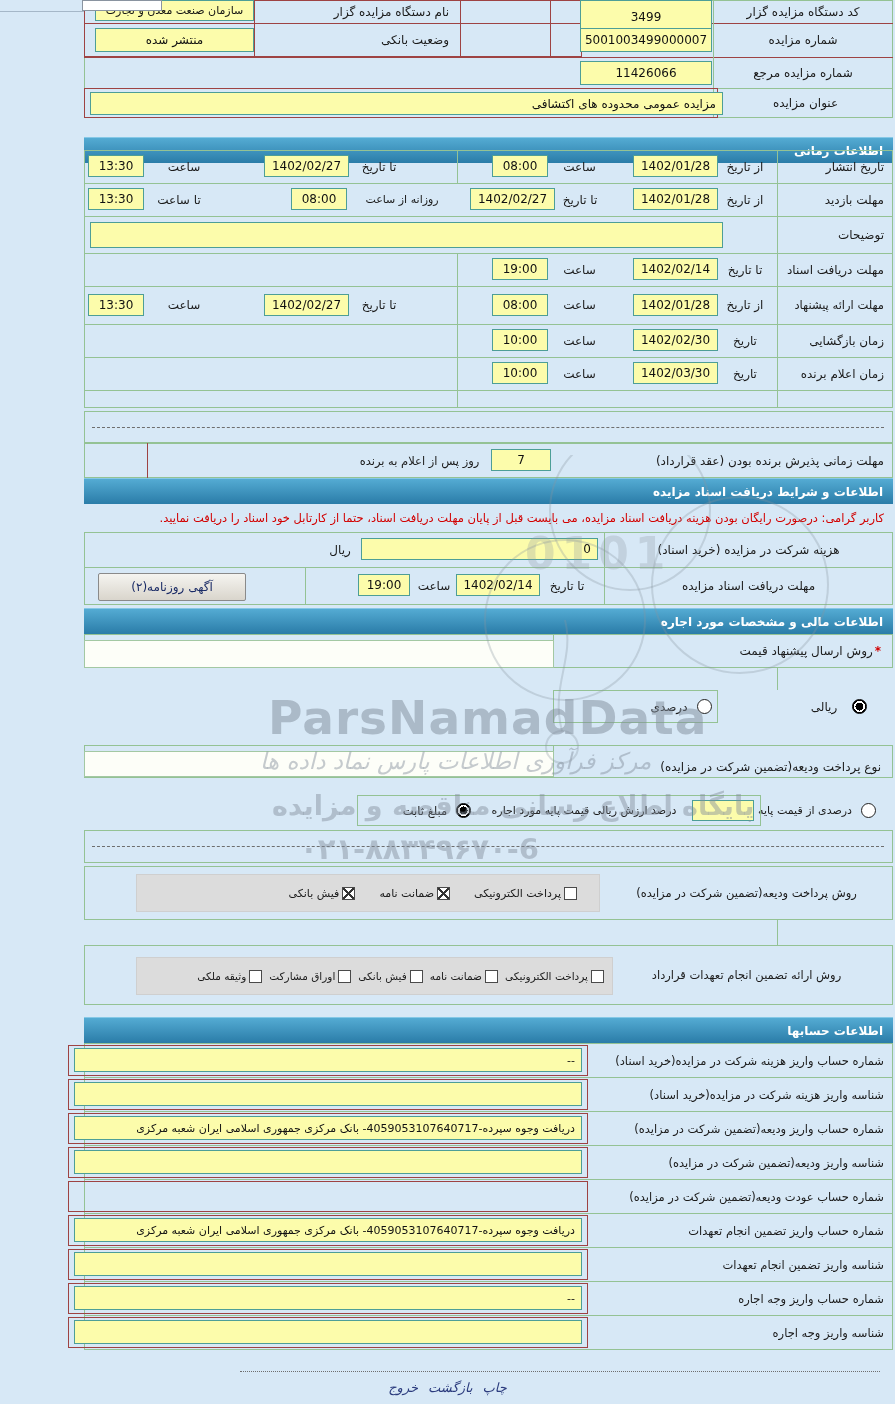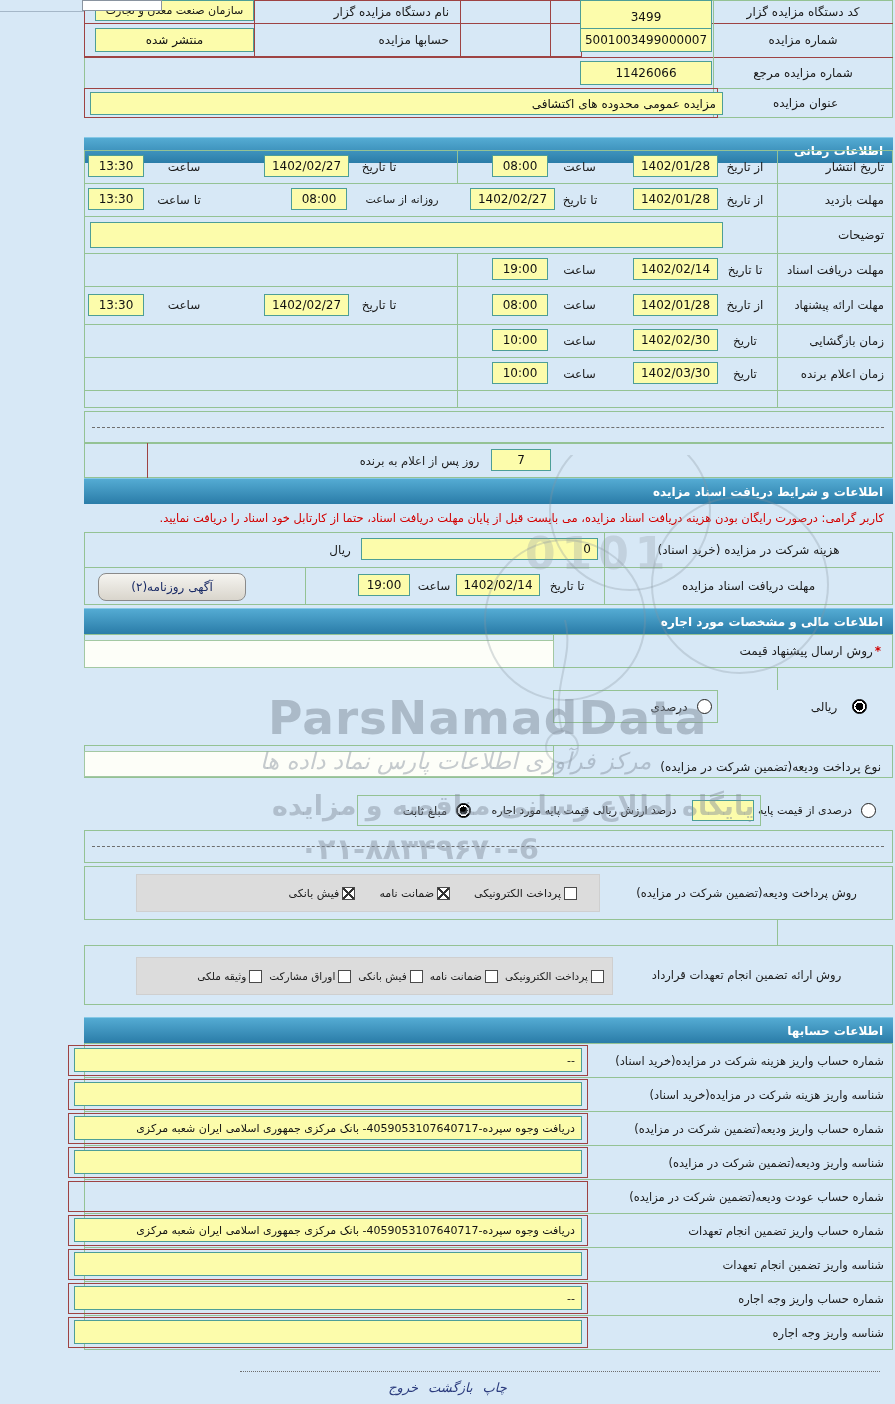--- a/index.html
+++ b/index.html
@@ -26,21 +26,21 @@
   .dash{position:absolute;height:0;border-top:1px dashed #6e6e6e}
   .radio{position:absolute;width:15px;height:15px;border:1px solid #222;border-radius:50%;
          background:#fff;box-sizing:border-box}
   .radio.sel{background:radial-gradient(circle,#000 0 4px,#fff 4px 5.5px,#000 5.5px);border:1px solid #000}
   .cb{width:13px;height:13px;border:1px solid #4a4a4a;background:#fff;box-sizing:border-box;flex:0 0 auto}
   .cb.checked{background-image:linear-gradient(45deg,transparent 44%,#333 44%,#333 56%,transparent 56%),
               linear-gradient(-45deg,transparent 44%,#333 44%,#333 56%,transparent 56%)}
   .graybox{position:absolute;background:#dcdcdc;border:1px solid #cfcfcf;display:flex;align-items:center;
            justify-content:flex-start;direction:rtl;box-sizing:border-box}
   .cbpair{display:flex;align-items:center;gap:3px;white-space:nowrap}
-  .btn{position:absolute;background:linear-gradient(#f5f4f0,#d9d5cc);border:1px solid #8a8a8a;border-radius:8px;
+  .btn{position:absolute;background:linear-gradient(#f5f4f0,#d9d5cc);border:1px solid #8a8a8a;border-radius:2px;
        display:flex;align-items:center;justify-content:center;font-size:12px;color:#1a2b66;cursor:pointer;box-sizing:border-box}
   .notice{color:#d20000;font-size:11.5px}
   .star{color:#d20000;font-weight:bold;margin-left:2px}
   .flink{color:#2c3c7e;font-style:italic;font-family:"DejaVu Serif",serif;font-size:13px;margin:0 5px;cursor:pointer;white-space:nowrap}
   #wm{position:absolute;inset:0;pointer-events:none;z-index:40}
   .wmtxt{position:absolute;color:rgba(128,140,153,0.5);white-space:nowrap}
 </style>
 </head>
 <body>
 
@@ -60,21 +60,21 @@
   <div class="vline m" style="left:550px;top:0;height:57px"></div>
   <div class="mbox" style="left:84px;top:88px;width:634px;height:30px"></div>
 
   <div class="lbl" style="left:713px;top:0;width:180px;height:23px">کد دستگاه مزایده گزار</div>
   <div class="fld" style="left:580px;top:0;width:132px;height:34px">3499</div>
   <div class="lbl s" style="left:258px;top:0;width:200px;height:23px">نام دستگاه مزایده گزار</div>
   <div class="fld" style="left:95px;top:0;width:159px;height:21px;font-size:11px">سازمان صنعت معدن و تجارت</div>
 
   <div class="lbl" style="left:713px;top:23px;width:180px;height:34px">شماره مزایده</div>
   <div class="fld" style="left:580px;top:28px;width:132px;height:24px">5001003499000007</div>
-  <div class="lbl s" style="left:258px;top:23px;width:200px;height:34px">حسابها مزایده</div>
+  <div class="lbl s" style="left:258px;top:23px;width:200px;height:34px">وضعیت بانکی</div>
   <div class="fld" style="left:95px;top:28px;width:159px;height:24px">منتشر شده</div>
 
   <div class="lbl" style="left:713px;top:57px;width:180px;height:31px">شماره مزایده مرجع</div>
   <div class="fld" style="left:580px;top:61px;width:132px;height:24px">11426066</div>
 
   <div class="lbl" style="left:718px;top:88px;width:175px;height:30px">عنوان مزایده</div>
   <div class="fld s" style="left:90px;top:92px;width:633px;height:23px">مزایده عمومی محدوده های اکتشافی</div>
 
   <div class="bar" style="top:137px">اطلاعات زمانی</div>
 
@@ -139,20 +139,21 @@
   <div class="lbl" style="left:713px;top:357px;width:64px;height:33px">تاریخ</div>
   <div class="fld" style="left:633px;top:362px;width:85px;height:22px">1402/03/30</div>
   <div class="lbl" style="left:552px;top:357px;width:55px;height:33px">ساعت</div>
   <div class="fld" style="left:492px;top:362px;width:56px;height:22px">10:00</div>
 
   <div class="box" style="left:84px;top:411px;width:809px;height:32px"></div>
   <div class="dash" style="left:92px;top:427px;width:792px"></div>
 
   <div class="box" style="left:84px;top:443px;width:809px;height:35px"></div>
   <div class="vline m" style="left:147px;top:443px;height:35px"></div>
+  <div class="lbl s" style="left:555px;top:443px;width:338px;height:35px">مهلت زمانی پذیرش برنده بودن (عقد قرارداد)</div>
   <div class="fld" style="left:491px;top:449px;width:60px;height:22px">7</div>
   <div class="lbl" style="left:352px;top:443px;width:135px;height:35px;font-size:11.5px">روز پس از اعلام به برنده</div>
 
   <div class="bar" style="top:478px">اطلاعات و شرایط دریافت اسناد مزایده</div>
   <div class="lbl s notice" style="left:84px;top:504px;width:809px;height:28px">کاربر گرامی: درصورت رایگان بودن هزینه دریافت اسناد مزایده، می بایست قبل از پایان مهلت دریافت اسناد، حتما از کارتابل خود اسناد را دریافت نمایید.</div>
 
   <div class="box" style="left:84px;top:532px;width:809px;height:36px"></div>
   <div class="vline" style="left:604px;top:532px;height:73px"></div>
   <div class="lbl" style="left:604px;top:532px;width:289px;height:36px">هزینه شرکت در مزایده (خرید اسناد)</div>
   <div class="fld s" style="left:361px;top:538px;width:237px;height:22px">0</div>

